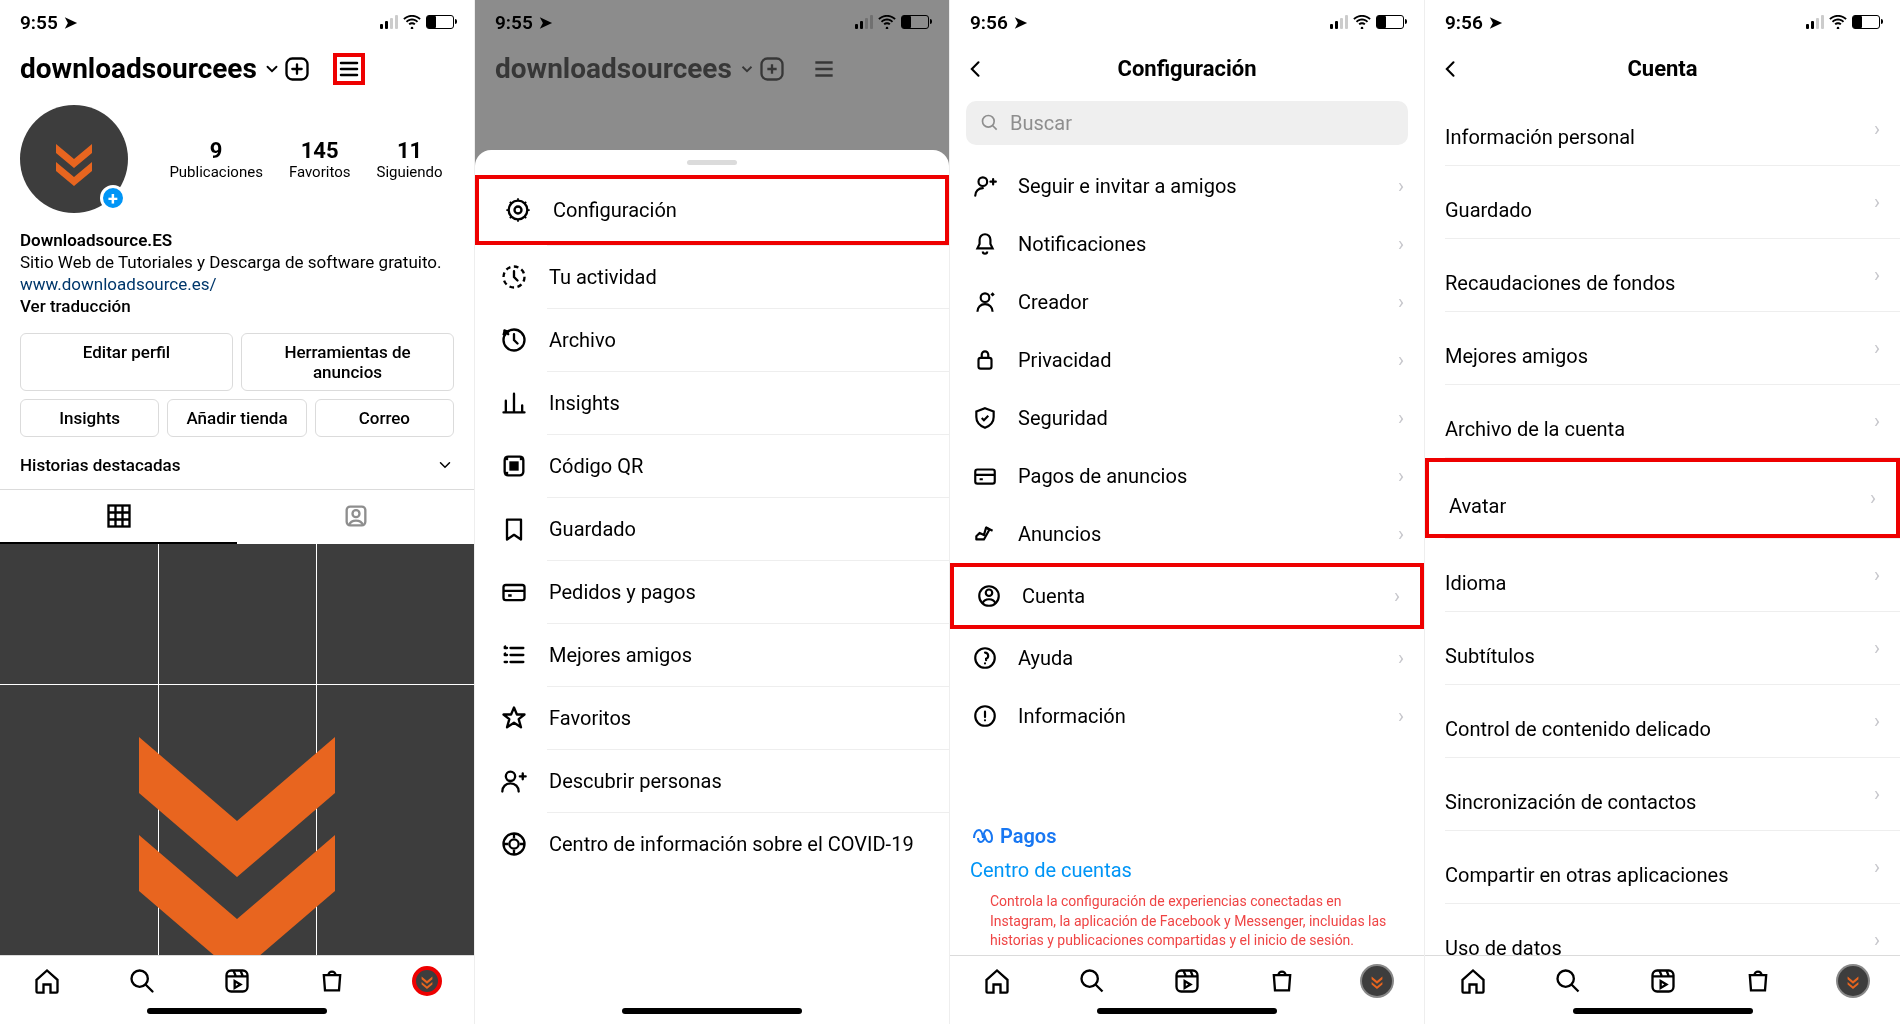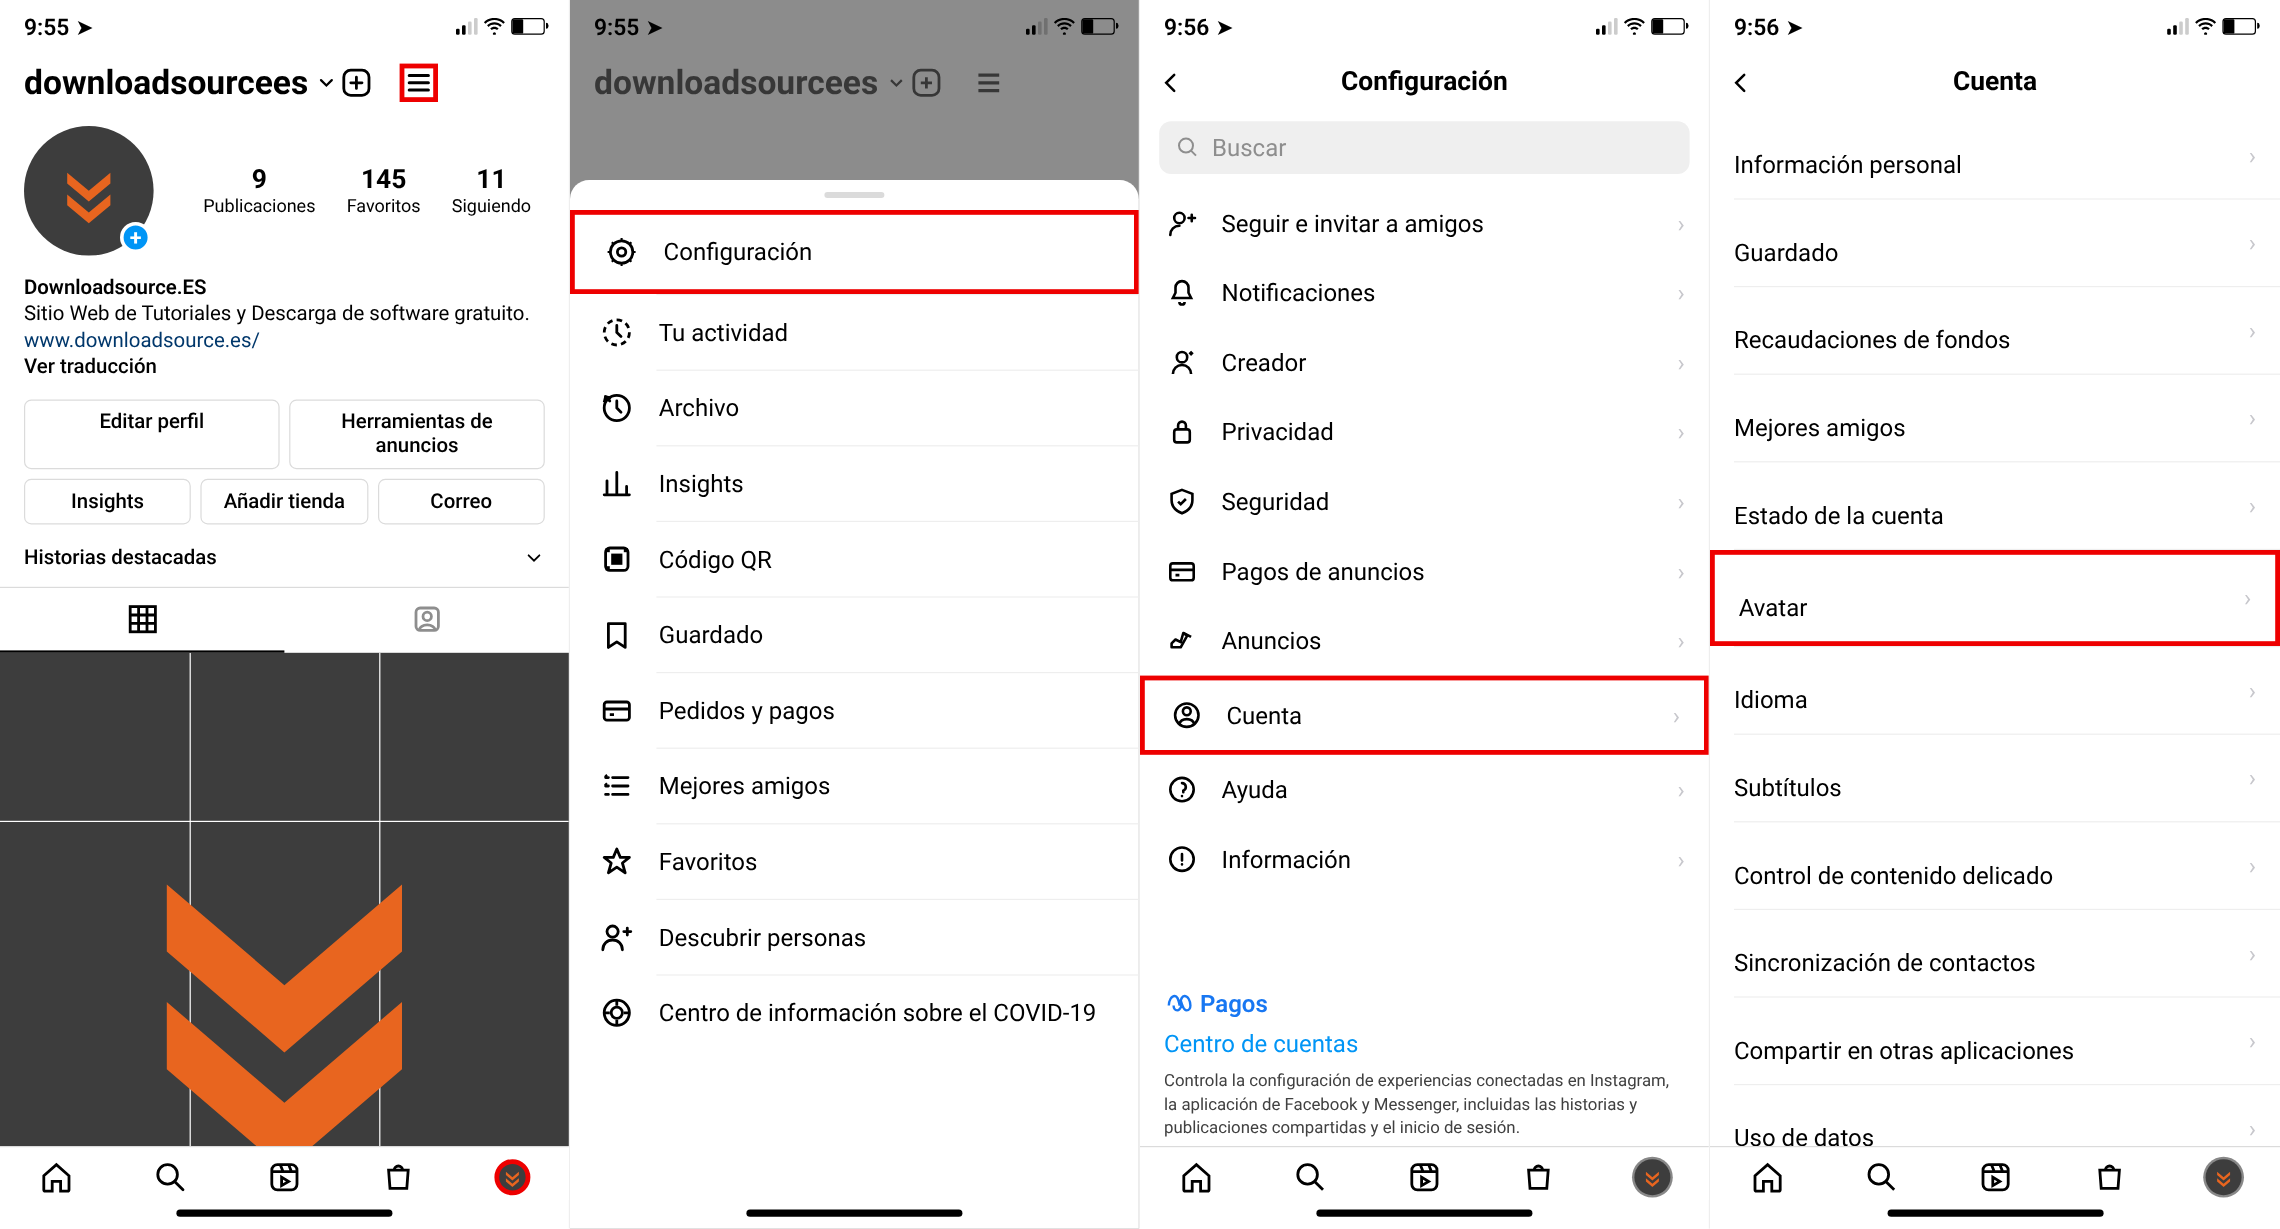--- a/index.html
+++ b/index.html
@@ -88,21 +88,21 @@
 .search-box { margin: 8px 16px 12px; background: #efefef; border-radius: 10px; padding: 10px 14px; display: flex; align-items: center; gap: 10px; color: #8e8e8e; font-size: 20px; }
 
 .settings-item { display: flex; align-items: center; padding: 14px 20px; gap: 18px; font-size: 20px; }
 .settings-item .si-icon { width: 30px; height: 30px; display: flex; align-items: center; justify-content: center; }
 .settings-item .si-label { flex: 1; }
 .settings-item .chev { color: #c7c7cc; font-size: 20px; }
 
 .meta-section { padding: 14px 20px 4px; }
 .meta-logo { display: flex; align-items: center; gap: 6px; font-size: 20px; font-weight: 600; color: #1877f2; }
 .meta-link { color: #0095f6; font-size: 20px; padding: 10px 0; }
-.meta-desc { color: #404040; font-size: 14px; line-height: 1.4; }
+.meta-desc { color: #ef4444; font-size: 14px; line-height: 1.4; margin-left: 20px; }
 
 .list-divider { height: 1px; background: #eee; margin-left: 20px; }
 
 .screen4-list { flex: 1; overflow: auto; }
 .settings-item-simple { display: flex; align-items: center; padding: 16px 20px; font-size: 20px; }
 .settings-item-simple .si-label { flex: 1; margin-top: 16px; }
 
 svg { display: block; }
 </style>
 </head>
@@ -647,21 +647,21 @@
           <span class="si-label">Recaudaciones de fondos</span>
           <span class="chev" style="color:#c7c7cc;font-size:20px">›</span>
         </div>
         <div class="list-divider"></div>
         <div class="settings-item-simple">
           <span class="si-label">Mejores amigos</span>
           <span class="chev" style="color:#c7c7cc;font-size:20px">›</span>
         </div>
         <div class="list-divider"></div>
         <div class="settings-item-simple">
-          <span class="si-label">Estado de la cuenta</span>
+          <span class="si-label">Archivo de la cuenta</span>
           <span class="chev" style="color:#c7c7cc;font-size:20px">›</span>
         </div>
         <div class="list-divider"></div>
         <div class="settings-item-simple red-box">
           <span class="si-label">Avatar</span>
           <span class="chev" style="color:#c7c7cc;font-size:20px">›</span>
         </div>
         <div class="list-divider"></div>
         <div class="settings-item-simple">
           <span class="si-label">Idioma</span>

